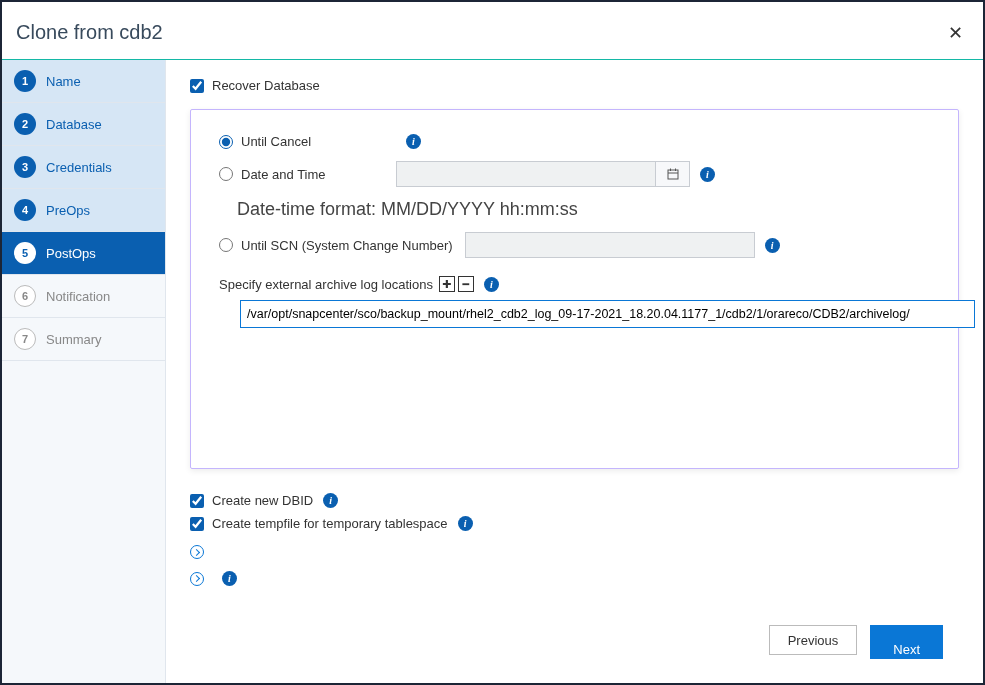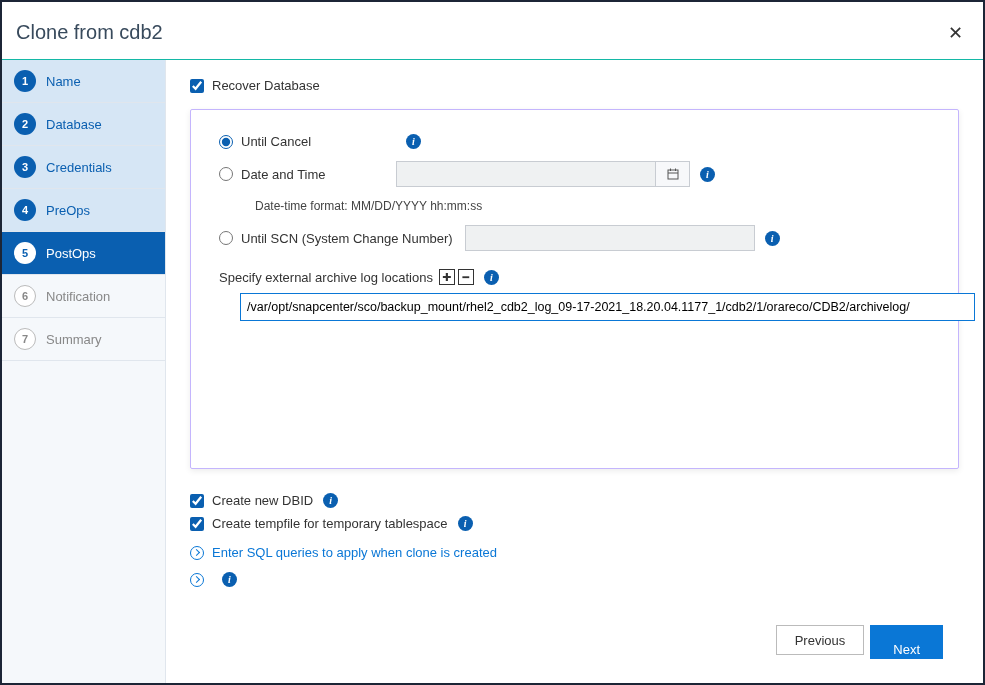--- a/index.html
+++ b/index.html
@@ -161,23 +161,23 @@
     border: 1px solid #c8ccd2;
     border-left: none;
     background: #f7f8fa;
     display: inline-flex;
     align-items: center;
     justify-content: center;
     font-size: 12px;
     color: #444;
   }
   .hint {
-    font-size: 12px;
+    font-size: 18px;
     color: #444;
-    margin: 2px 0 12px 36px;
+    margin: 2px 0 12px 18px;
   }
   .scn-input {
     width: 290px;
     height: 26px;
     border: 1px solid #c8ccd2;
     background: #eff1f2;
     margin-left: 12px;
   }
   .spec-row {
     display: flex;
@@ -233,21 +233,21 @@
     height: 4px;
     border-right: 1.5px solid #0a77d6;
     border-bottom: 1.5px solid #0a77d6;
     transform: rotate(-45deg);
     margin-left: -1px;
   }
   .footer {
     display: flex;
     justify-content: flex-end;
     padding: 12px 16px 14px 16px;
-    gap: 6px;
+    gap: 13px;
   }
   .btn {
     height: 30px;
     padding: 0 18px;
     font-size: 13px;
     border: 1px solid #bbb;
     background: #fff;
     color: #333;
     cursor: pointer;
   }
@@ -358,21 +358,20 @@
       </label>
 
       <label class="checkbox-row">
         <input type="checkbox" checked="" style="">
         <span>Create tempfile for temporary tablespace</span>
         <span class="info-icon">i</span>
       </label>
 
       <div class="link-row">
         <span class="chev-icon"></span>
-        <span>Enter SQL queries to apply when clone is created</span>
       </div>
 
       <div class="link-row">
         <span class="chev-icon"></span>
         <span class="info-icon">i</span>
       </div>
 
       <div style="flex:1"></div>
 
       <div class="footer">

